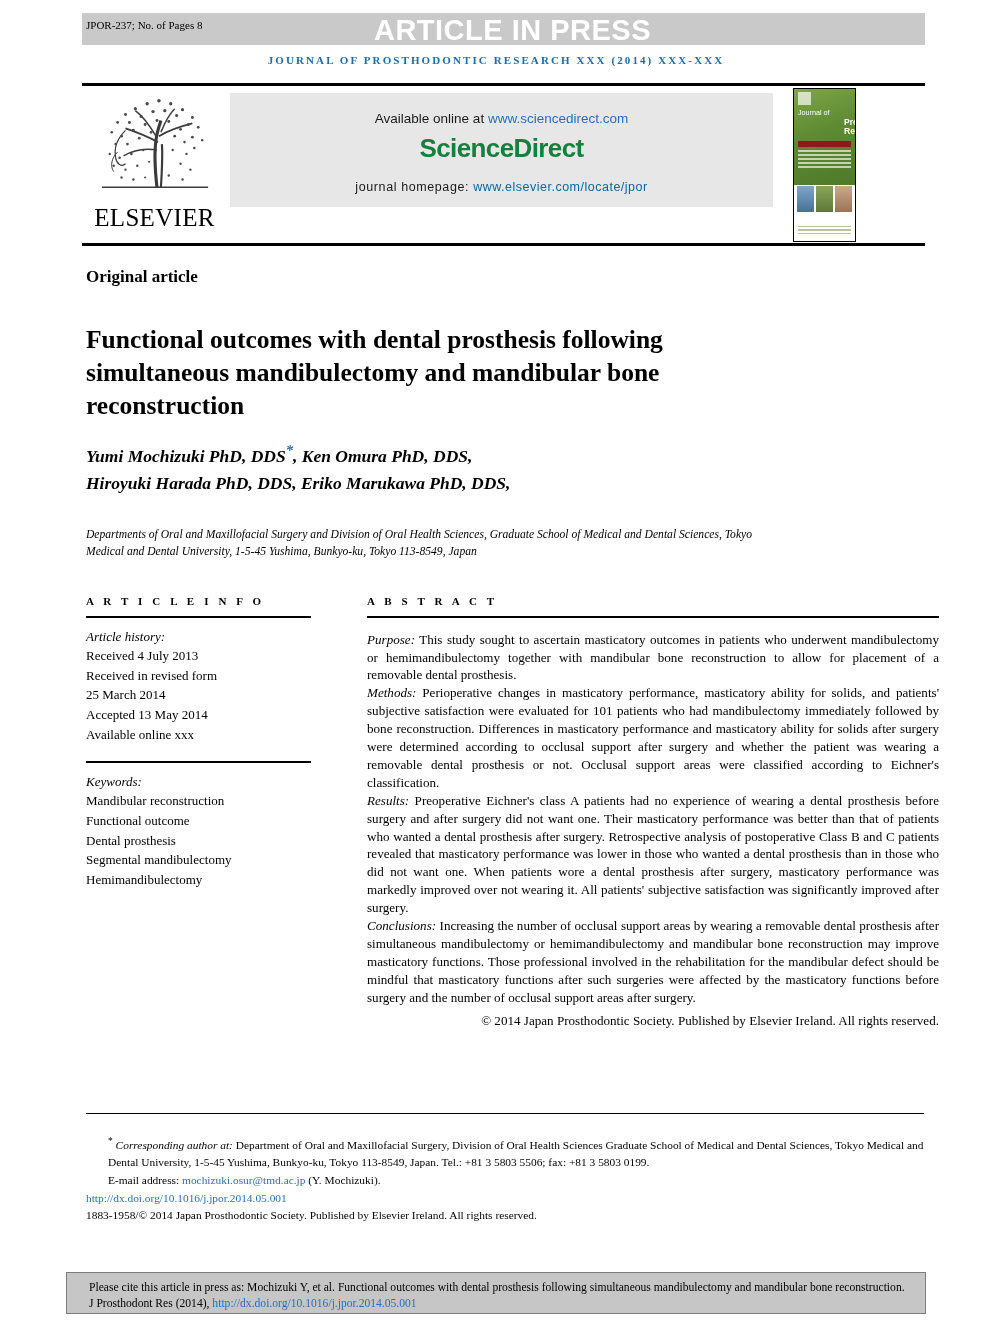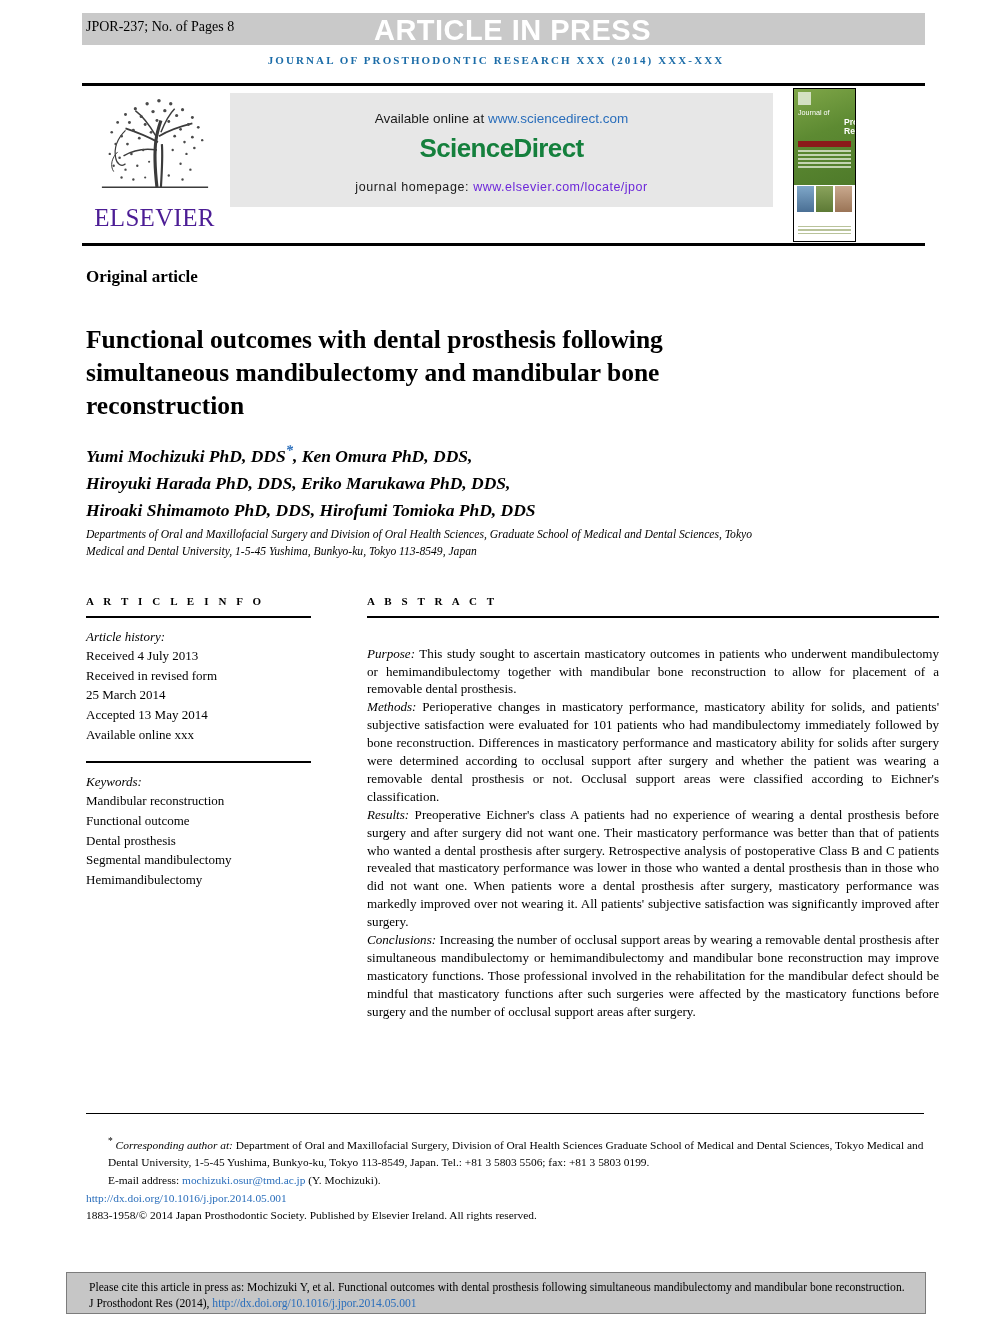--- a/index.html
+++ b/index.html
@@ -35,21 +35,21 @@
     font-size: 29px;
     letter-spacing: 0.5px;
     color: #ffffff;
     padding-left: 18px;
   }
   .jpor-code {
     position: absolute;
     left: 86px;
     top: 19px;
     font-family: "Liberation Serif", serif;
-    font-size: 14px;
+    font-size: 11px;
     color: #000;
     z-index: 3;
   }
 
   
   .running-head {
     position: absolute;
     left: 0; right: 0;
     top: 54px;
     text-align: center;
@@ -93,21 +93,21 @@
   }
   .elsevier-word {
     position: absolute;
     left: 0;
     top: 116px;
     width: 145px;
     text-align: center;
     font-family: "Liberation Serif", serif;
     font-size: 25px;
     letter-spacing: 0.3px;
-    color: #4c1d95;
+    color: #000000;
   }
 
   .sd-box {
     position: absolute;
     left: 148px;
     top: 5px;
     width: 543px;
     height: 114px;
     background: #e7e7e7;
   }
@@ -135,21 +135,21 @@
   .sd-home {
     position: absolute;
     left: 0; right: 0;
     bottom: 13px;
     text-align: center;
     font-family: "Liberation Sans", sans-serif;
     font-size: 12.5px;
     letter-spacing: 0.6px;
     color: #1a1a1a;
   }
-  .sd-home a { color: #6d28d9; text-decoration: none; letter-spacing: 0.5px; }
+  .sd-home a { color: #0369a1; text-decoration: none; letter-spacing: 0.5px; }
 
   
   .cover {
     position: absolute;
     left: 711px;
     top: 0px;
     width: 61px;
     height: 152px;
     background: #ffffff;
     border: 1px solid #000000;
@@ -293,21 +293,21 @@
     line-height: 19.6px;
     margin-top: 9px;
   }
   .info-block .ital { font-style: italic; }
   .info-rule {
     height: 1.6px;
     background: #000;
     margin-top: 17px;
   }
   .abstract-body {
-    margin-top: 27px;
+    margin-top: 13px;
     font-family: "Liberation Serif", serif;
     font-size: 13.1px;
     line-height: 17.9px;
     text-align: justify;
   }
   .abstract-body p { margin: 0; }
   .abstract-body .lead { font-style: italic; }
   .copyright {
     margin-top: 5px;
     text-align: right;
@@ -491,21 +491,20 @@
 
 <div class="rule-bottom"></div>
 
 <div class="article-type">Original article</div>
 
 <h1 class="article-title">Functional outcomes with dental prosthesis following simultaneous mandibulectomy and mandibular bone reconstruction</h1>
 
 <div class="authors">
   <span>Yumi Mochizuki PhD, DDS</span><sup class="star-link">*</sup><span>, Ken Omura PhD, DDS,</span><br>
   <span>Hiroyuki Harada PhD, DDS, Eriko Marukawa PhD, DDS,</span><br>
-  <span>Hiroaki Shimamoto PhD, DDS, Hirofumi Tomioka PhD, DDS</span>
 </div>
 
 <div class="affiliation">Departments of Oral and Maxillofacial Surgery and Division of Oral Health Sciences, Graduate School of Medical and Dental Sciences, Tokyo Medical and Dental University, 1-5-45 Yushima, Bunkyo-ku, Tokyo 113-8549, Japan</div>
 
 <div class="col-info">
   <div class="sec-head">A R T I C L E  I N F O</div>
   <div class="hr-thin"></div>
 
   <div class="info-block">
     <div class="ital">Article history:</div>
@@ -530,20 +529,21 @@
 
 <div class="col-abstract">
   <div class="sec-head">A B S T R A C T</div>
   <div class="hr-thin"></div>
 
   <div class="abstract-body">
     <p><span class="lead">Purpose:</span><span> This study sought to ascertain masticatory outcomes in patients who underwent mandibulectomy or hemimandibulectomy together with mandibular bone reconstruction to allow for placement of a removable dental prosthesis.</span></p>
     <p><span class="lead">Methods:</span><span> Perioperative changes in masticatory performance, masticatory ability for solids, and patients' subjective satisfaction were evaluated for 101 patients who had mandibulectomy immediately followed by bone reconstruction. Differences in masticatory performance and masticatory ability for solids after surgery were determined according to occlusal support after surgery and whether the patient was wearing a removable dental prosthesis or not. Occlusal support areas were classified according to Eichner's classification.</span></p>
     <p><span class="lead">Results:</span><span> Preoperative Eichner's class A patients had no experience of wearing a dental prosthesis before surgery and after surgery did not want one. Their masticatory performance was better than that of patients who wanted a dental prosthesis after surgery. Retrospective analysis of postoperative Class B and C patients revealed that masticatory performance was lower in those who wanted a dental prosthesis than in those who did not want one. When patients wore a dental prosthesis after surgery, masticatory performance was markedly improved over not wearing it. All patients' subjective satisfaction was significantly improved after surgery.</span></p>
     <p><span class="lead">Conclusions:</span><span> Increasing the number of occlusal support areas by wearing a removable dental prosthesis after simultaneous mandibulectomy or hemimandibulectomy and mandibular bone reconstruction may improve masticatory functions. Those professional involved in the rehabilitation for the mandibular defect should be mindful that masticatory functions after such surgeries were affected by the masticatory functions before surgery and the number of occlusal support areas after surgery.</span></p>
+    <div class="copyright">© 2014 Japan Prosthodontic Society. Published by Elsevier Ireland. All rights reserved.</div>
   </div>
 </div>
 
 <div class="foot-rule"></div>
 <div class="footnote">
   <div class="indent">
     <sup>*</sup>
     <span class="corr">Corresponding author at:</span><span> Department of Oral and Maxillofacial Surgery, Division of Oral Health Sciences Graduate School of Medical and Dental Sciences, Tokyo Medical and Dental University, 1-5-45 Yushima, Bunkyo-ku, Tokyo 113-8549, Japan. Tel.: +81 3 5803 5506; fax: +81 3 5803 0199.</span>
   </div>
   <div class="indent">

